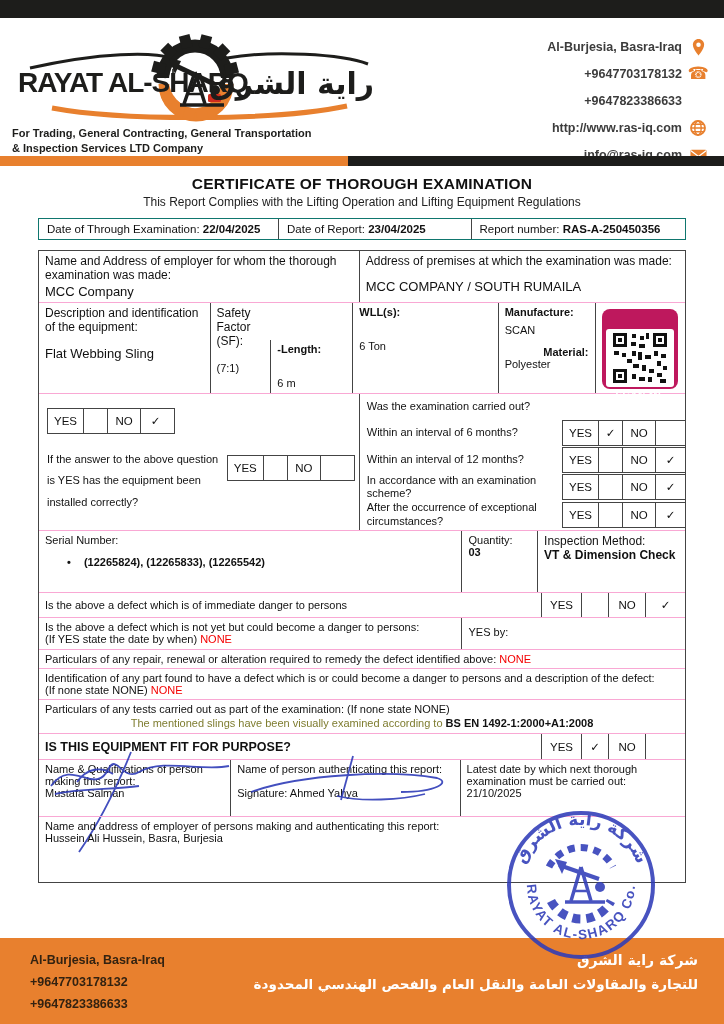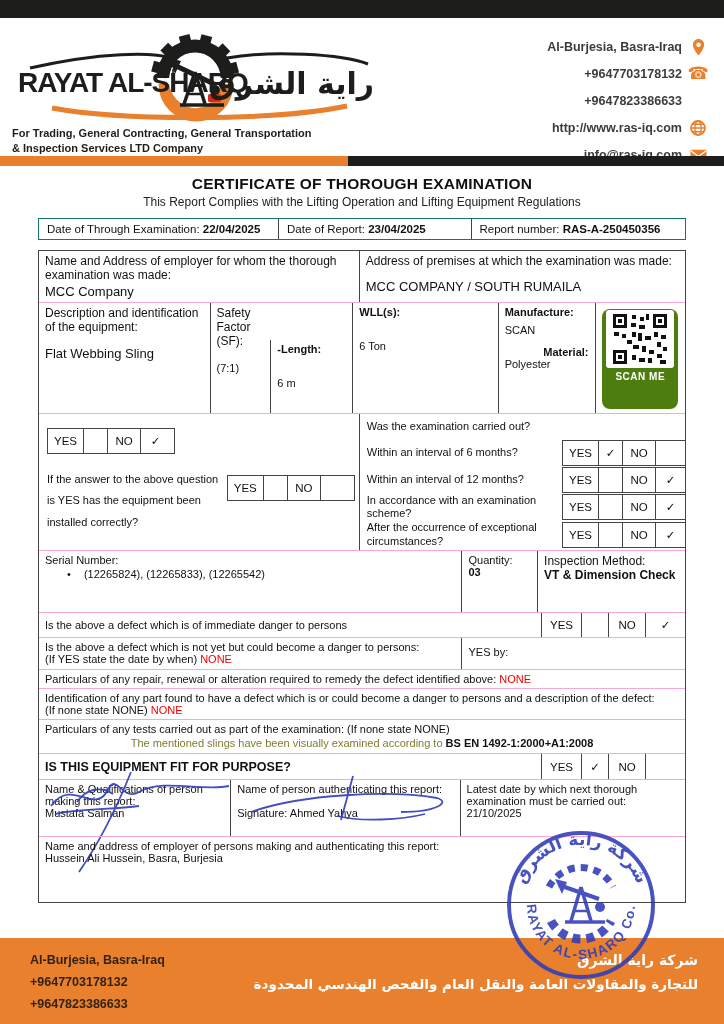--- a/index.html
+++ b/index.html
@@ -60,39 +60,39 @@
   .rowC { min-height:136px; } .rowC .c1 { width:49.5%; padding:6px 4px 4px 8px; } .rowC .c2 { flex:1; padding:4px 0 2px 7px; }
   .qgroup { display:flex; margin-bottom:13px; }
   .qgroup .qtext { flex:1; line-height:1.95; padding-top:2px; }
   .qgroup .qbox { width:128px; padding-top:8px; }
   .qitem { display:flex; align-items:center; margin-top:1px; }
   .qitem .qtext { flex:1; line-height:1.2; padding-right:4px; }
   .qitem .ynbox { margin-right:-1px; }
   .qhead { margin:2px 0 8px 0; }
   .rowD { min-height:62px; }
   .rowD .c1 { width:65.4%; } .rowD .c2 { width:11.7%; } .rowD .c3 { flex:1; }
-  .serial-line { margin-top:2px; padding-left:22px; font-weight:normal; }
+  .serial-line { margin-top:10px; padding-left:22px; font-weight:bold; }
   .rowE { min-height:25px; } .rowJ { min-height:26px; }
   .tr-text { flex:1; display:flex; align-items:center; }
   .tcell { display:flex; align-items:center; justify-content:center; border-left:1px solid #444; font-size:11.5px; }
   .tc-yes { width:40px; } .tc-c1 { width:27px; } .tc-no { width:37px; } .tc-c2 { width:40px; }
   .rowF { min-height:32px; } .rowF .c1 { width:65.4%; } .rowF .c2 { flex:1; padding-top:8px; }
   .rowG { min-height:18px; } .rowH { min-height:30px; } .rowI { min-height:34px; }
   .none-red { color:#f40000; }
   .olive { color:#7e7c2f; }
   .std { font-weight:bold; color:#111; }
   .tests-line2 { text-align:center; margin-top:2px; }
   .fit-q { font-weight:bold; font-size:12.5px; }
   .rowK { min-height:57px; }
   .rowK .c1 { width:29.6%; position:relative; } .rowK .c2 { width:35.5%; position:relative; } .rowK .c3 { flex:1; }
   .rowL { min-height:66px; position:relative; }
   .sig-svg { position:absolute; pointer-events:none; overflow:visible; }
 
   
-  .qr-frame { width:76px; height:100px; background:#4d7c0f; border-radius:8px; padding:1px 4px 0 4px; margin:2px auto 0 auto; }
+  .qr-frame { width:76px; height:80px; background:#be185d; border-radius:8px; padding:20px 4px 0 4px; margin:2px auto 0 auto; }
   .qr-area { width:68px; height:58px; background:#fff; border-radius:3px; display:flex; align-items:center; justify-content:center; }
   .qr-caption { color:#fff; font-size:10px; font-weight:bold; text-align:center; line-height:17px; letter-spacing:.5px; }
 
   
   .stamp { position:absolute; top:-12px; right:24px; width:160px; height:160px; z-index:3; opacity:.88; }
 
   
   .footer { position:absolute; left:0; bottom:0; width:100%; height:86px; background:#E8802E; display:flex; justify-content:space-between; padding:12px 26px 0 30px; }
   .f-left { font-size:12.5px; font-weight:bold; color:#332211; line-height:1.75; }
   .f-right { text-align:right; color:#fff; direction:rtl; }

